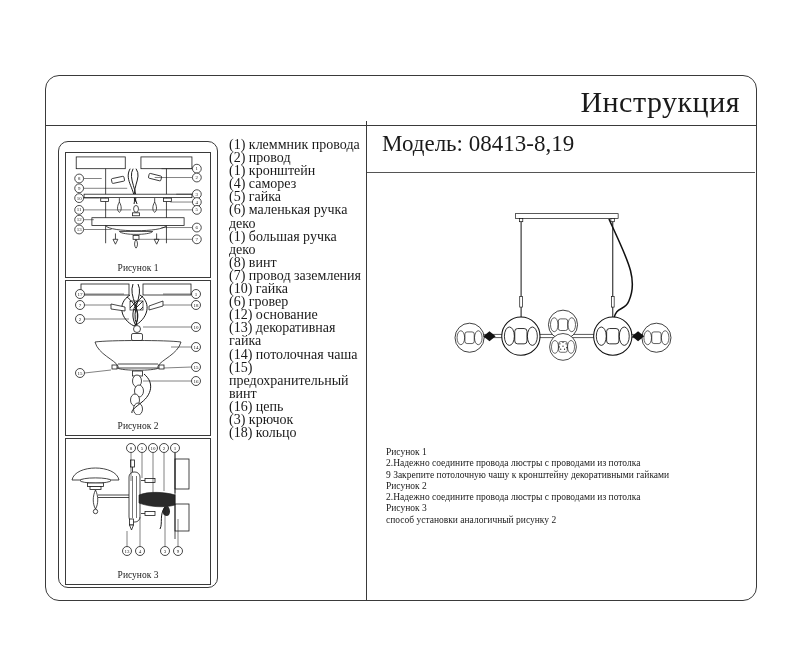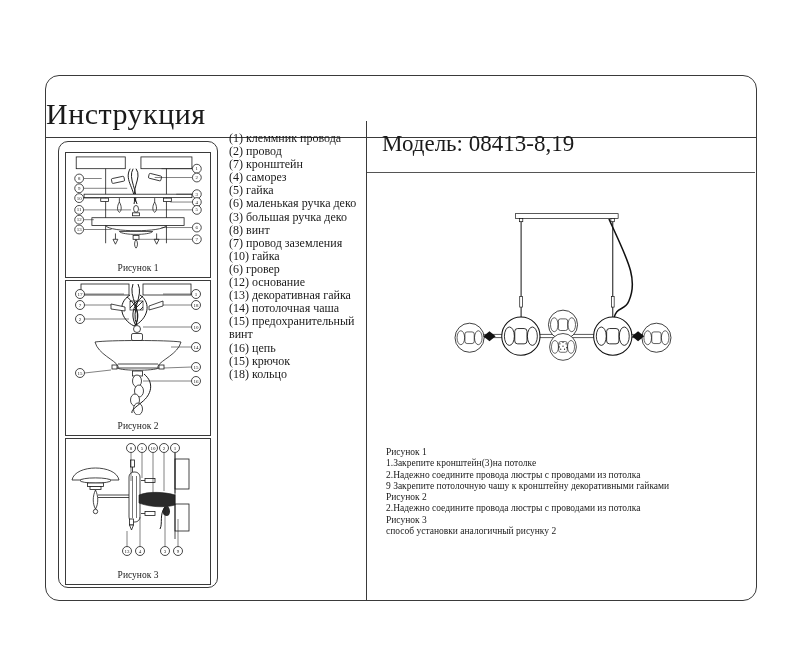--- a/index.html
+++ b/index.html
@@ -1,37 +1,37 @@
 <!DOCTYPE html>
 <html><head>
 <meta charset="utf-8">
 <style>
   html,body{margin:0;padding:0;}
   body{width:800px;height:666px;position:relative;background:#fff;overflow:hidden;
        font-family:"Liberation Serif","DejaVu Serif",serif;color:#1a1a1a;}
   .outer{position:absolute;left:45px;top:75px;width:710px;height:524px;
          border:1.6px solid #3a3a3a;border-radius:14px;background:#fff;}
-  .hdr{position:absolute;left:0;top:16px;right:0;height:45px;border-bottom:1.6px solid #3a3a3a;
-       text-align:left;}
+  .hdr{position:absolute;left:0;top:4px;right:0;height:45px;border-bottom:1.6px solid #3a3a3a;
+       text-align:right;}
   .hdr .title{font-size:30px;line-height:44px;padding-right:16px;letter-spacing:.5px;}
   .vdiv{position:absolute;left:320px;top:45px;bottom:0;width:0;border-left:1.5px solid #3a3a3a;}
   .model-block{position:absolute;left:321px;top:45px;width:388px;height:51px;
                border-bottom:1.2px solid #555;}
   .model-block .model{font-size:23px;padding:10px 12px 0 15px;}
   
   .figpanel{position:absolute;left:12px;top:65px;width:158px;height:445px;
             border:1.5px solid #3a3a3a;border-radius:10px;background:#fff;}
   .frame{margin:0 6px;border:1px solid #3a3a3a;display:flex;flex-direction:column;
          align-items:center;background:#fff;}
   .f1{margin-top:10px;height:124px;}
   .f2{margin-top:2px;height:154px;}
   .f3{margin-top:2px;height:145px;}
   .fig-cap{font-size:9.5px;margin-top:auto;margin-bottom:4px;}
   
-  .parts{position:absolute;left:183px;top:56px;width:136px;font-size:12px;line-height:13.1px;}
+  .parts{position:absolute;left:183px;top:62px;width:136px;font-size:14px;line-height:13.1px;}
   
   .instr{position:absolute;left:340px;top:371px;width:360px;font-size:9.5px;line-height:11.3px;}
   
   .chand{position:absolute;left:402px;top:130px;}
   
   .s06{stroke:#1a1a1a;stroke-width:.6;fill:none;}
   .s08{stroke:#1a1a1a;stroke-width:.8;fill:none;}
   .s1{stroke:#1a1a1a;stroke-width:1;fill:none;}
   .fw{fill:#fff;stroke:#1a1a1a;stroke-width:.8;}
   .co{fill:#fff;stroke:#1a1a1a;stroke-width:.8;}
@@ -251,35 +251,35 @@
             <text class="cot" x="111" y="112">9</text>
         </g>
       </svg>
       <div class="fig-cap">Рисунок 3</div>
     </div>
   </div>
 
   <div class="parts">
     <div>(1) клеммник провода</div>
     <div>(2) провод</div>
-    <div>(7) кронштейн</div>
+    <div>(1) кронштейн</div>
     <div>(4) саморез</div>
     <div>(5) гайка</div>
     <div>(6) маленькая ручка деко</div>
-    <div>(3) большая ручка деко</div>
+    <div>(1) большая ручка деко</div>
     <div>(8) винт</div>
     <div>(7) провод заземления</div>
     <div>(10) гайка</div>
     <div>(6) гровер</div>
     <div>(12) основание</div>
     <div>(13) декоративная гайка</div>
     <div>(14) потолочная чаша</div>
     <div>(15) предохранительный винт</div>
     <div>(16) цепь</div>
-    <div>(15) крючок</div>
+    <div>(3) крючок</div>
     <div>(18) кольцо</div>
   </div>
 
   <svg class="chand" width="230" height="157" viewBox="0 0 300 205">
     <defs>
       <g id="orb">
         <circle r="10" fill="#fff" stroke="#111" stroke-width="0.55"></circle>
         <ellipse cx="-6" cy="0" rx="2.6" ry="4.8" fill="none" stroke="#111" stroke-width="0.45"></ellipse>
         <ellipse cx="6" cy="0" rx="2.6" ry="4.8" fill="none" stroke="#111" stroke-width="0.45"></ellipse>
         <rect x="-3.2" y="-4" width="6.4" height="8" rx="1.5" fill="none" stroke="#111" stroke-width="0.45"></rect>
@@ -316,21 +316,20 @@
       </g>
     </g>
     <g>
       <path d="M46 170 L54 163.5 L62 170 L54 176.5 Z" fill="#111"></path>
       <path d="M240 170 L248 163.5 L256 170 L248 176.5 Z" fill="#111"></path>
     </g>
   </svg>
 
   <div class="instr">
     <div>Рисунок 1</div>
-    <div>1.Закрепите кронштейн(3)на потолке</div>
     <div>2.Надежно соедините провода люстры с проводами из потолка</div>
     <div>9 Закрепите потолочную чашу к кронштейну декоративными гайками</div>
     <div>Рисунок 2</div>
     <div>2.Надежно соедините провода люстры с проводами из потолка</div>
     <div>Рисунок 3</div>
     <div>способ установки аналогичный рисунку 2</div>
   </div>
 
 </div>
 

